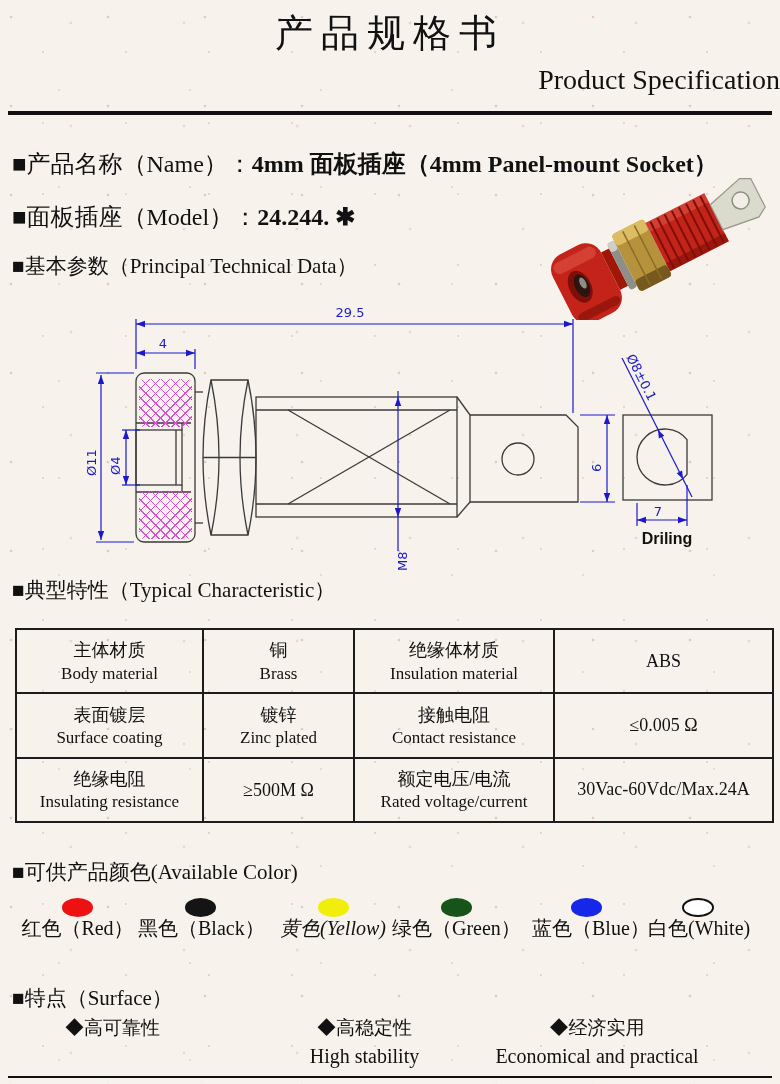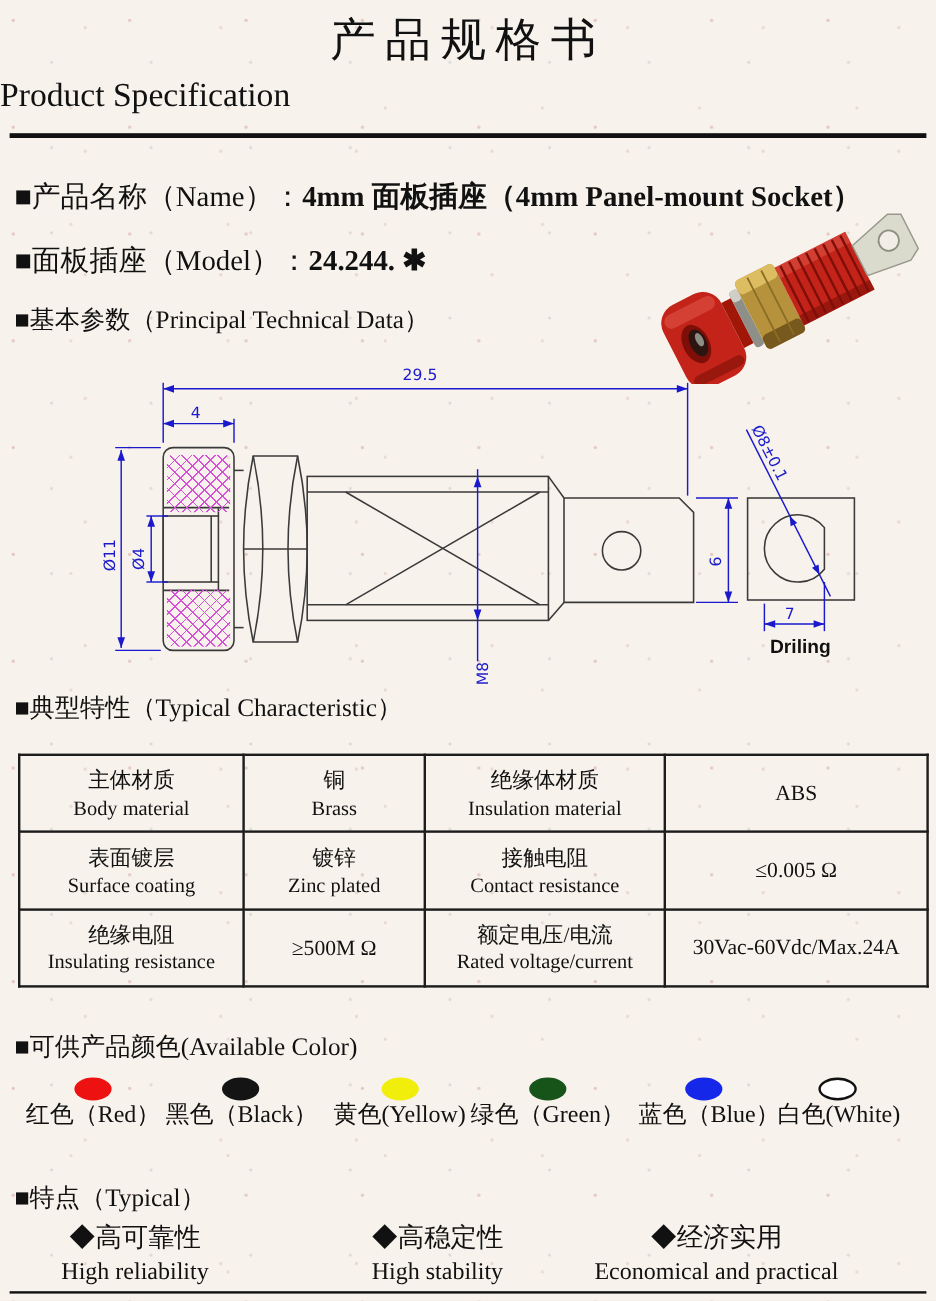--- a/index.html
+++ b/index.html
@@ -11,21 +11,21 @@
       radial-gradient(circle at 11px 17px, rgba(205,150,140,.45) 1px, transparent 1.7px),
       radial-gradient(circle at 43px 52px, rgba(170,170,170,.35) 1px, transparent 1.5px),
       radial-gradient(circle at 71px 23px, rgba(205,155,145,.30) 1px, transparent 1.8px),
       radial-gradient(circle at 27px 77px, rgba(160,160,160,.28) 1px, transparent 1.4px),
       radial-gradient(circle at 59px 90px, rgba(200,160,150,.30) 1px, transparent 1.6px);
     background-size:97px 89px,83px 71px,113px 103px,67px 59px,131px 97px;
     color:#111;
   }
   .abs{position:absolute;}
   .title-zh{top:8px;left:0;width:780px;text-align:center;font-size:38px;letter-spacing:8px;}
-  .title-en{top:64px;left:0;width:780px;text-align:left;font-size:28px;}
+  .title-en{top:64px;left:0;width:780px;text-align:right;font-size:28px;}
   .rule-thick{top:111px;left:8px;width:764px;height:4px;background:#111;}
   .rule-bottom{top:1076px;left:8px;width:764px;height:2px;background:#111;}
   .fieldline{left:12px;font-size:24px;white-space:nowrap;}
   .fieldline b{font-weight:bold;}
   .heading{left:12px;font-size:21px;white-space:nowrap;text-align:center;}
 
   
   .photo{top:168px;left:548px;width:232px;height:152px;}
 
   
@@ -58,21 +58,21 @@
   td .single{font-size:18px;}
 
   
   .color-item{position:absolute;top:0;text-align:center;}
   .swatch{display:block;width:31px;height:19px;border-radius:50%;margin:0 auto -2px auto;}
   .color-item:last-child .swatch{border:2.5px solid #111;width:28px;height:15px;background:#fff;}
   .color-label{font-size:20px;white-space:nowrap;margin-top:12px;}
 
   
   .feature{position:absolute;top:0;text-align:center;}
-  .feature .zh{font-size:22px;line-height:1.5;}
+  .feature .zh{font-size:19px;line-height:1.5;}
   .feature .en{font-size:20px;line-height:1.3;}
 </style>
 </head>
 <body>
 
 <div class="page">
 
   <div class="abs title-zh">产品规格书</div>
   <div class="abs title-en">Product Specification</div>
   <div class="abs rule-thick"></div>
@@ -283,43 +283,42 @@
   <div class="abs heading" style="top:858px;">■可供产品颜色(Available Color)</div>
   <div class="abs" style="top:898px;left:0;width:780px;height:50px;">
     <div class="color-item" style="left:20px;width:115px;">
       <span class="swatch" style="background-color: rgb(238, 17, 17);"></span>
       <span class="color-label">红色（Red）</span>
     </div>
     <div class="color-item" style="left:138px;width:125px;">
       <span class="swatch" style="background-color: rgb(20, 20, 20);"></span>
       <span class="color-label">黑色（Black）</span>
     </div>
-    <div class="color-item" style="left:278px;width:110px;">
+    <div class="color-item" style="left:278px;width:110px;font-style:italic;">
       <span class="swatch" style="background-color: rgb(240, 238, 10);"></span>
       <span class="color-label">黄色(Yellow)</span>
     </div>
     <div class="color-item" style="left:392px;width:128px;">
       <span class="swatch" style="background-color: rgb(23, 84, 26);"></span>
       <span class="color-label">绿色（Green）</span>
     </div>
     <div class="color-item" style="left:532px;width:108px;">
       <span class="swatch" style="background-color: rgb(21, 39, 232);"></span>
       <span class="color-label">蓝色（Blue）</span>
     </div>
     <div class="color-item" style="left:648px;width:100px;">
       <span class="swatch"></span>
       <span class="color-label">白色(White)</span>
     </div>
   </div>
 
-  <div class="abs heading" style="top:984px;">■特点（Typical）</div>
+  <div class="abs heading" style="top:984px;">■特点（Surface）</div>
   <div class="abs" style="top:1014px;left:0;width:780px;height:56px;">
     <div class="feature" style="left:20px;width:185px;">
       <div class="zh">◆高可靠性</div>
-      <div class="en">High reliability</div>
     </div>
     <div class="feature" style="left:272px;width:185px;font-family:Liberation Serif, serif;">
       <div class="zh">◆高稳定性</div>
       <div class="en">High stability</div>
     </div>
     <div class="feature" style="left:472px;width:250px;">
       <div class="zh">◆经济实用</div>
       <div class="en">Economical and practical</div>
     </div>
   </div>

